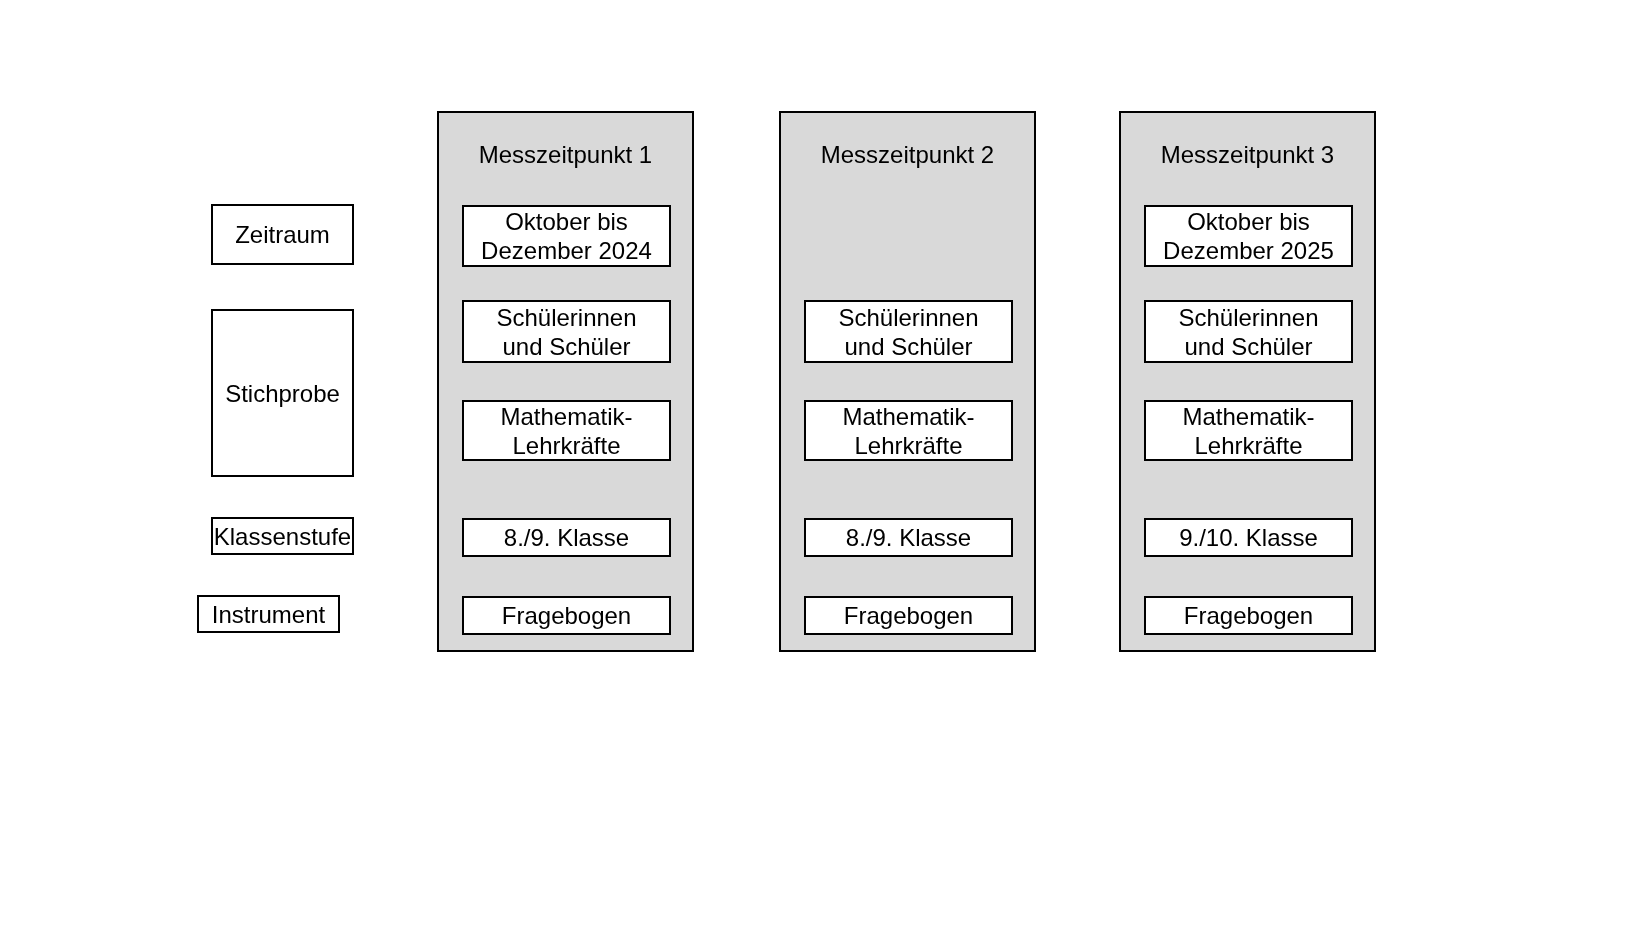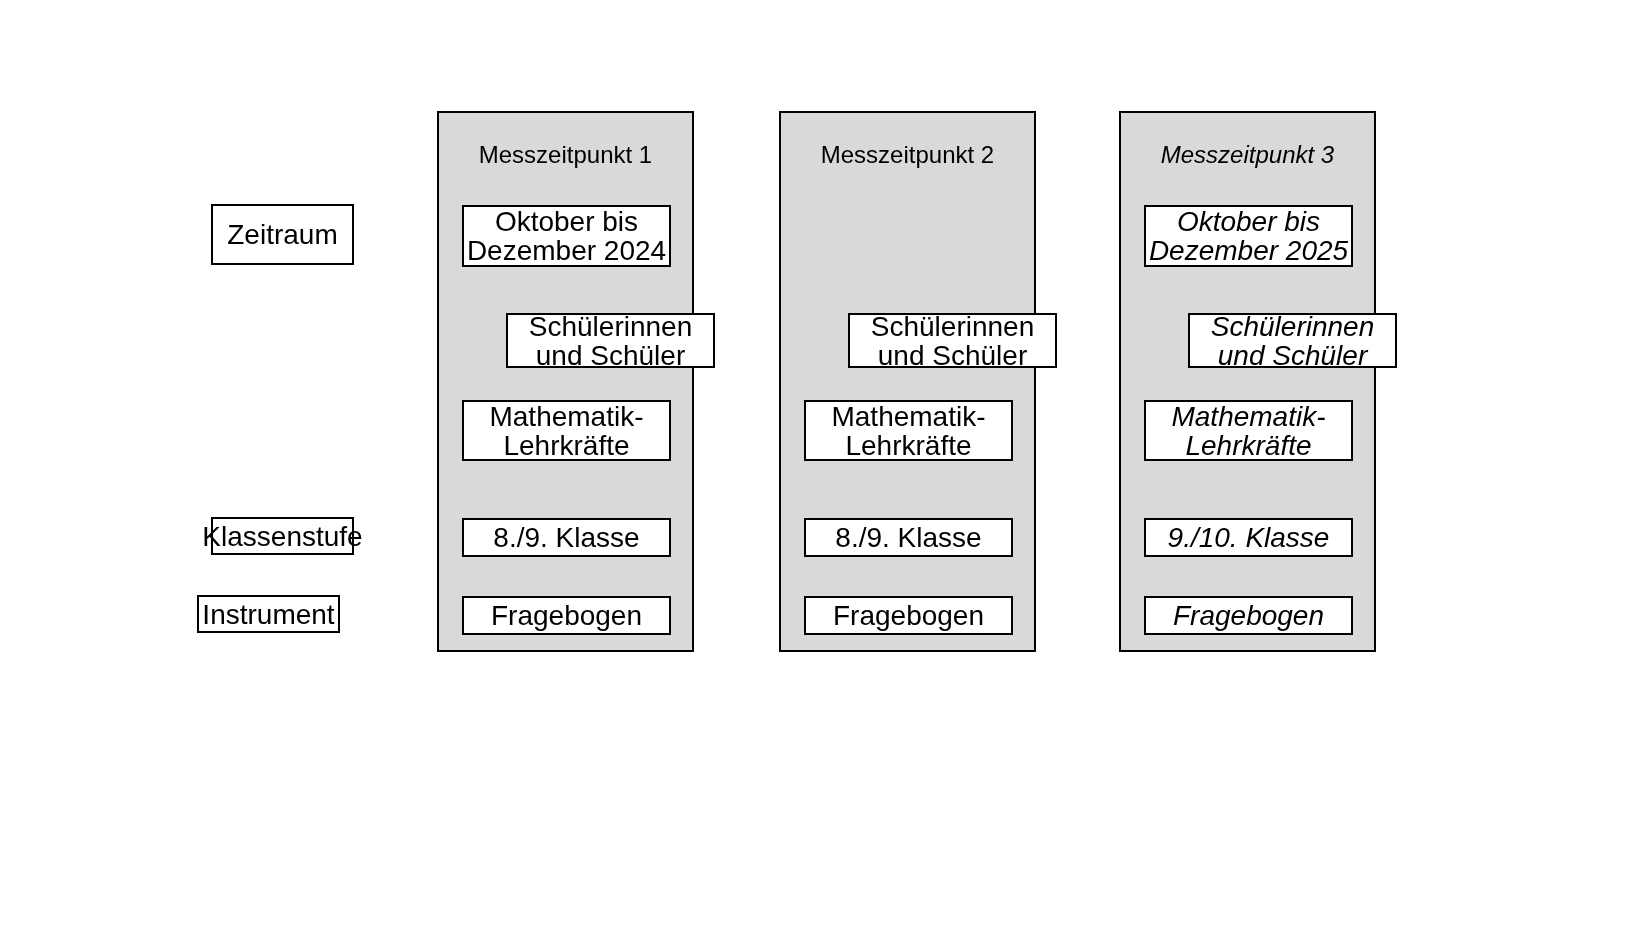--- a/index.html
+++ b/index.html
@@ -24,66 +24,69 @@
   }
   
   .label-box, .white-box {
     position: absolute;
     background: var(--box-fill);
     border: 2px solid var(--border);
     display: flex;
     align-items: center;
     justify-content: center;
     text-align: center;
-    font-size: 28px;
+    font-size: 24px;
     line-height: 29px;
   }
   .txt { white-space: nowrap; }
   .multiline { white-space: pre-line; }
   
   .pos-label-zeitraum     { left: 211px; top: 204px; width: 143px; height: 61px; }
   .pos-label-stichprobe   { left: 211px; top: 309px; width: 143px; height: 168px; }
   .pos-label-klassenstufe { left: 211px; top: 517px; width: 143px; height: 38px; text-align: right; }
   .pos-label-instrument   { left: 197px; top: 595px; width: 143px; height: 38px; }
   
   .column {
     position: absolute;
     top: 111px;
     width: 257px;
     height: 541px;
     background: var(--column-fill);
     border: 2px solid var(--border);
   }
   .pos-col-1 { left: 437px; }
   .pos-col-2 { left: 779px; padding-left: 32px; }
-  .pos-col-3 { left: 1119px; font-style: italic; }
+  .pos-col-3 { left: 1119px; }
   .col-title {
     position: absolute;
     left: 0;
     top: 27px;
     width: 100%;
     text-align: center;
     font-size: 24px;
     line-height: 30px;
   }
   
   .white-box.inner { left: 23px; width: 209px; }
   .pos-row-zeitraum   { top: 92px;  height: 62px; }
-  .pos-row-schueler   { top: 200px; height: 55px; margin-left: 44px; }
+  .pos-row-schueler   { top: 187px; height: 63px; }
   .pos-row-lehrkraft  { top: 287px; height: 61px; }
   .pos-row-klasse     { top: 405px; height: 39px; }
   .pos-row-instrument { top: 483px; height: 39px; }
 </style>
 </head>
 <body>
 
 <div class="canvas">
 
   <div class="label-box pos-label-zeitraum">
     <span class="txt">Zeitraum</span>
+  </div>
+  <div class="label-box pos-label-stichprobe">
+    <span class="txt">Stichprobe</span>
   </div>
   <div class="label-box pos-label-klassenstufe">
     <span class="txt">Klassenstufe</span>
   </div>
   <div class="label-box pos-label-instrument">
     <span class="txt">Instrument</span>
   </div>
 
   <section class="column pos-col-1">
     <div class="col-title">Messzeitpunkt 1</div>

